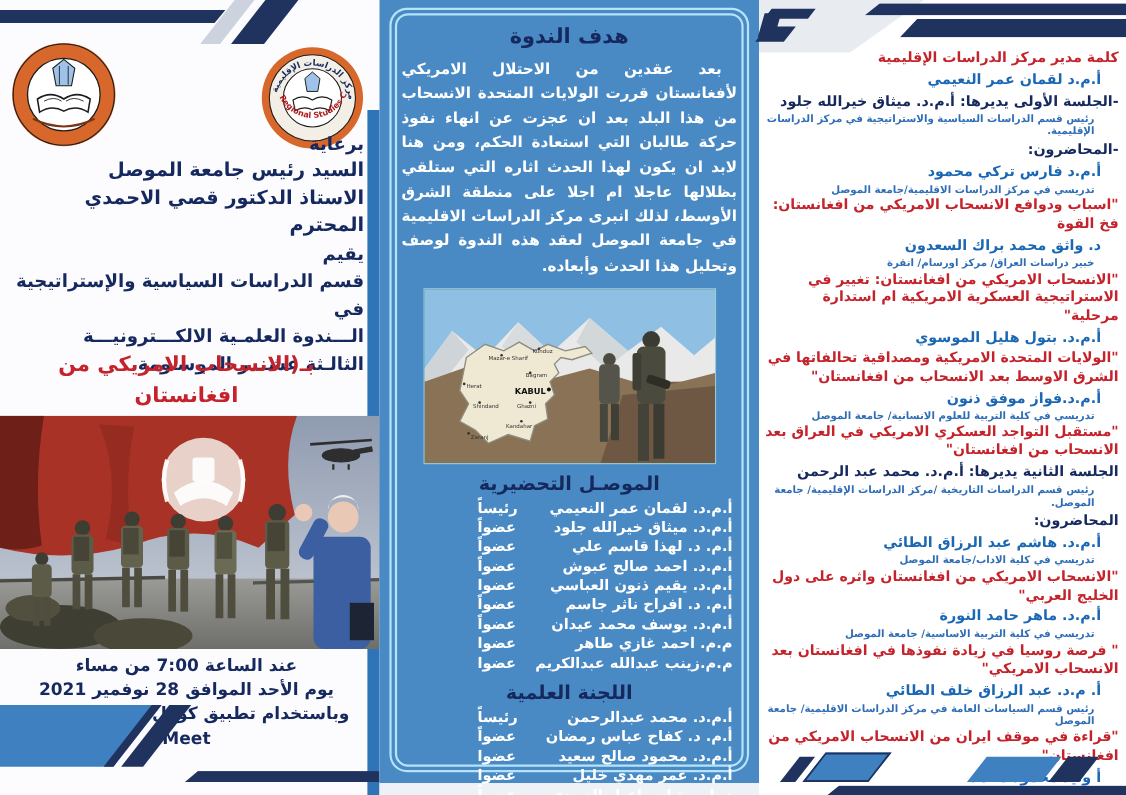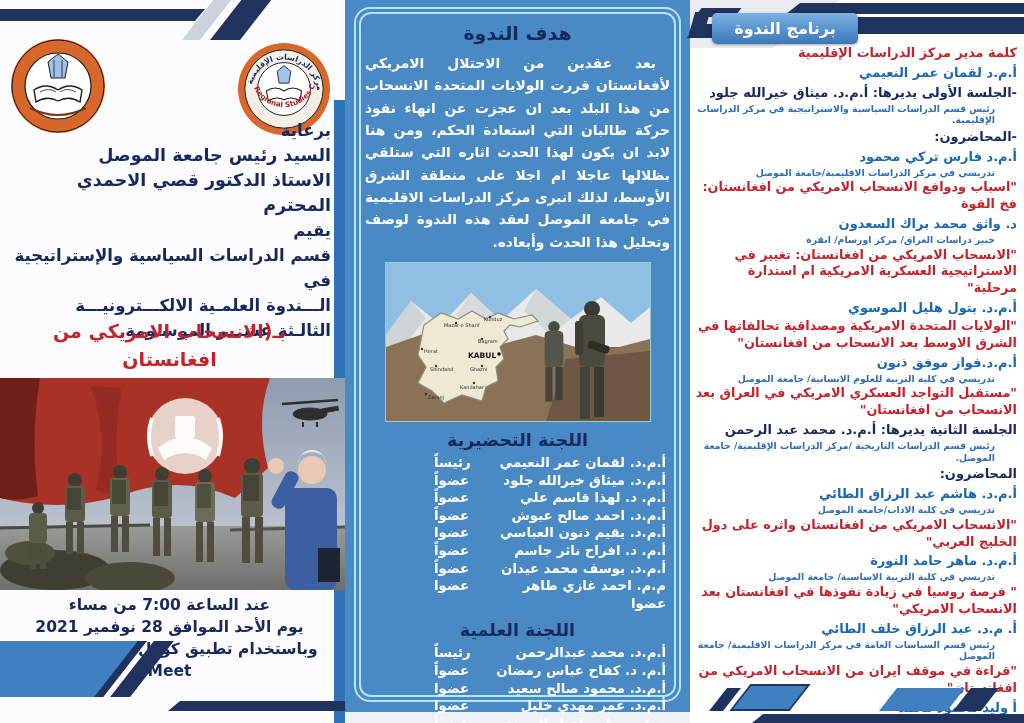--- a/index.html
+++ b/index.html
@@ -54,21 +54,21 @@
   .rp-sq{position:absolute;left:2px;top:12px;width:15px;height:22px;background:var(--navy);transform:skewX(-16deg);}
   .rp-header{position:absolute;left:22px;top:13px;width:146px;height:31px;border-radius:5px;
     background:linear-gradient(180deg,var(--hdr1),var(--hdr2));display:flex;align-items:center;
     justify-content:center;color:#fff;font-weight:700;font-size:16px;direction:rtl;
     box-shadow:0 1px 3px rgba(0,0,0,.35);}
   .rp-hacc1{position:absolute;left:8px;top:8px;width:40px;height:9px;background:var(--navy);transform:skewX(-38deg);}
   .rp-hacc2{position:absolute;left:2px;top:24px;width:26px;height:14px;background:var(--navy);transform:skewX(-38deg);}
   .program{position:absolute;left:5px;right:7px;top:44px;direction:rtl;text-align:right;}
   .pline{display:block;}
   .t-red{color:var(--red);font-weight:700;font-size:12.8px;line-height:1.32;margin:1px 0;}
-  .t-name{color:var(--nameblue);font-weight:700;font-size:13px;line-height:1.3;margin:3px 0 0;}
+  .t-name{color:var(--nameblue);font-weight:700;font-size:13px;line-height:1.3;margin:3px 16px 0;}
   .t-session{color:var(--textnavy);font-weight:700;font-size:13px;line-height:1.3;margin:3px 0 0;}
   .t-small{color:var(--smallblue);font-weight:700;font-size:9.3px;line-height:1.25;margin:1px 22px 1px 0;}
   .rp-bs1a{position:absolute;left:28px;bottom:12px;width:14px;height:23px;background:var(--navy);transform:skewX(-38deg);}
   .rp-bs1b{position:absolute;left:50px;bottom:12px;width:56px;height:23px;background:var(--blue);
     border:2px solid var(--navy);transform:skewX(-38deg);}
   .rp-bs2a{position:absolute;left:198px;bottom:12px;width:68px;height:23px;background:var(--blue);transform:skewX(-38deg);}
   .rp-bs2b{position:absolute;left:272px;bottom:12px;width:28px;height:23px;background:var(--navy);transform:skewX(-38deg);}
   .rp-bbar{position:absolute;left:62px;right:0;bottom:0;height:9px;background:var(--navy);
     clip-path:polygon(11px 0,100% 0,100% 100%,0 100%);}
   .mid-bottom-strip{position:absolute;left:345px;top:712px;width:345px;height:11px;background:#eef2f6;}
@@ -290,21 +290,21 @@
           </g>
           <g transform="translate(168,58) scale(.72)">
             <circle cx="0" cy="8" r="8" fill="#4c4b41"></circle>
             <rect x="-13" y="14" width="26" height="50" rx="6" fill="#55544a"></rect>
             <rect x="-12" y="64" width="10" height="48" fill="#47463c"></rect>
             <rect x="2" y="64" width="10" height="46" fill="#403f36"></rect>
           </g>
         </g>
       </svg>
 
-      <div class="committee-title">اللجنة التحضيرية</div>
+      <div class="committee-title">الموصـل التحضيرية</div>
       <div style="width:100%">
   <div class="mrow">
     <span class="mname">أ.م.د. لقمان عمر النعيمي</span>
     <span class="mrole">رئيساً</span>
   </div>
 
   <div class="mrow">
     <span class="mname">أ.م.د. ميثاق خيرالله جلود</span>
     <span class="mrole">عضواً</span>
   </div>
@@ -333,20 +333,21 @@
     <span class="mname">أ.م.د. يوسف محمد عيدان</span>
     <span class="mrole">عضواً</span>
   </div>
 
   <div class="mrow">
     <span class="mname">م.م. احمد غازي طاهر</span>
     <span class="mrole">عضوا</span>
   </div>
 
   <div class="mrow">
+    <span class="mname">م.م.زينب عبدالله عبدالكريم</span>
     <span class="mrole">عضوا</span>
   </div>
 </div>
 
       <div class="committee-title">اللجنة العلمية</div>
       <div style="width:100%">
   <div class="mrow">
     <span class="mname">أ.م.د. محمد عبدالرحمن</span>
     <span class="mrole">رئيساً</span>
   </div>
@@ -375,21 +376,20 @@
   </section>
   <div class="mid-bottom-strip"></div>
 
   <section class="panel-right">
     <div class="rp-gray"></div>
     <div class="rp-band"></div>
     <div class="rp-band2"></div>
     <div class="rp-sq"></div>
     <div class="rp-hacc1"></div>
     <div class="rp-hacc2"></div>
-    <div class="rp-header">برنامج الندوة</div>
 
     <div class="program">
   <div class="pline t-red">كلمة مدير مركز الدراسات الإقليمية</div>
 
   <div class="pline t-name">أ.م.د لقمان عمر النعيمي</div>
 
   <div class="pline t-session">-الجلسة الأولى يديرها: أ.م.د. ميثاق خيرالله جلود</div>
 
   <div class="pline t-small">رئيس قسم الدراسات السياسية والاستراتيجية في مركز الدراسات الإقليمية.</div>
 

